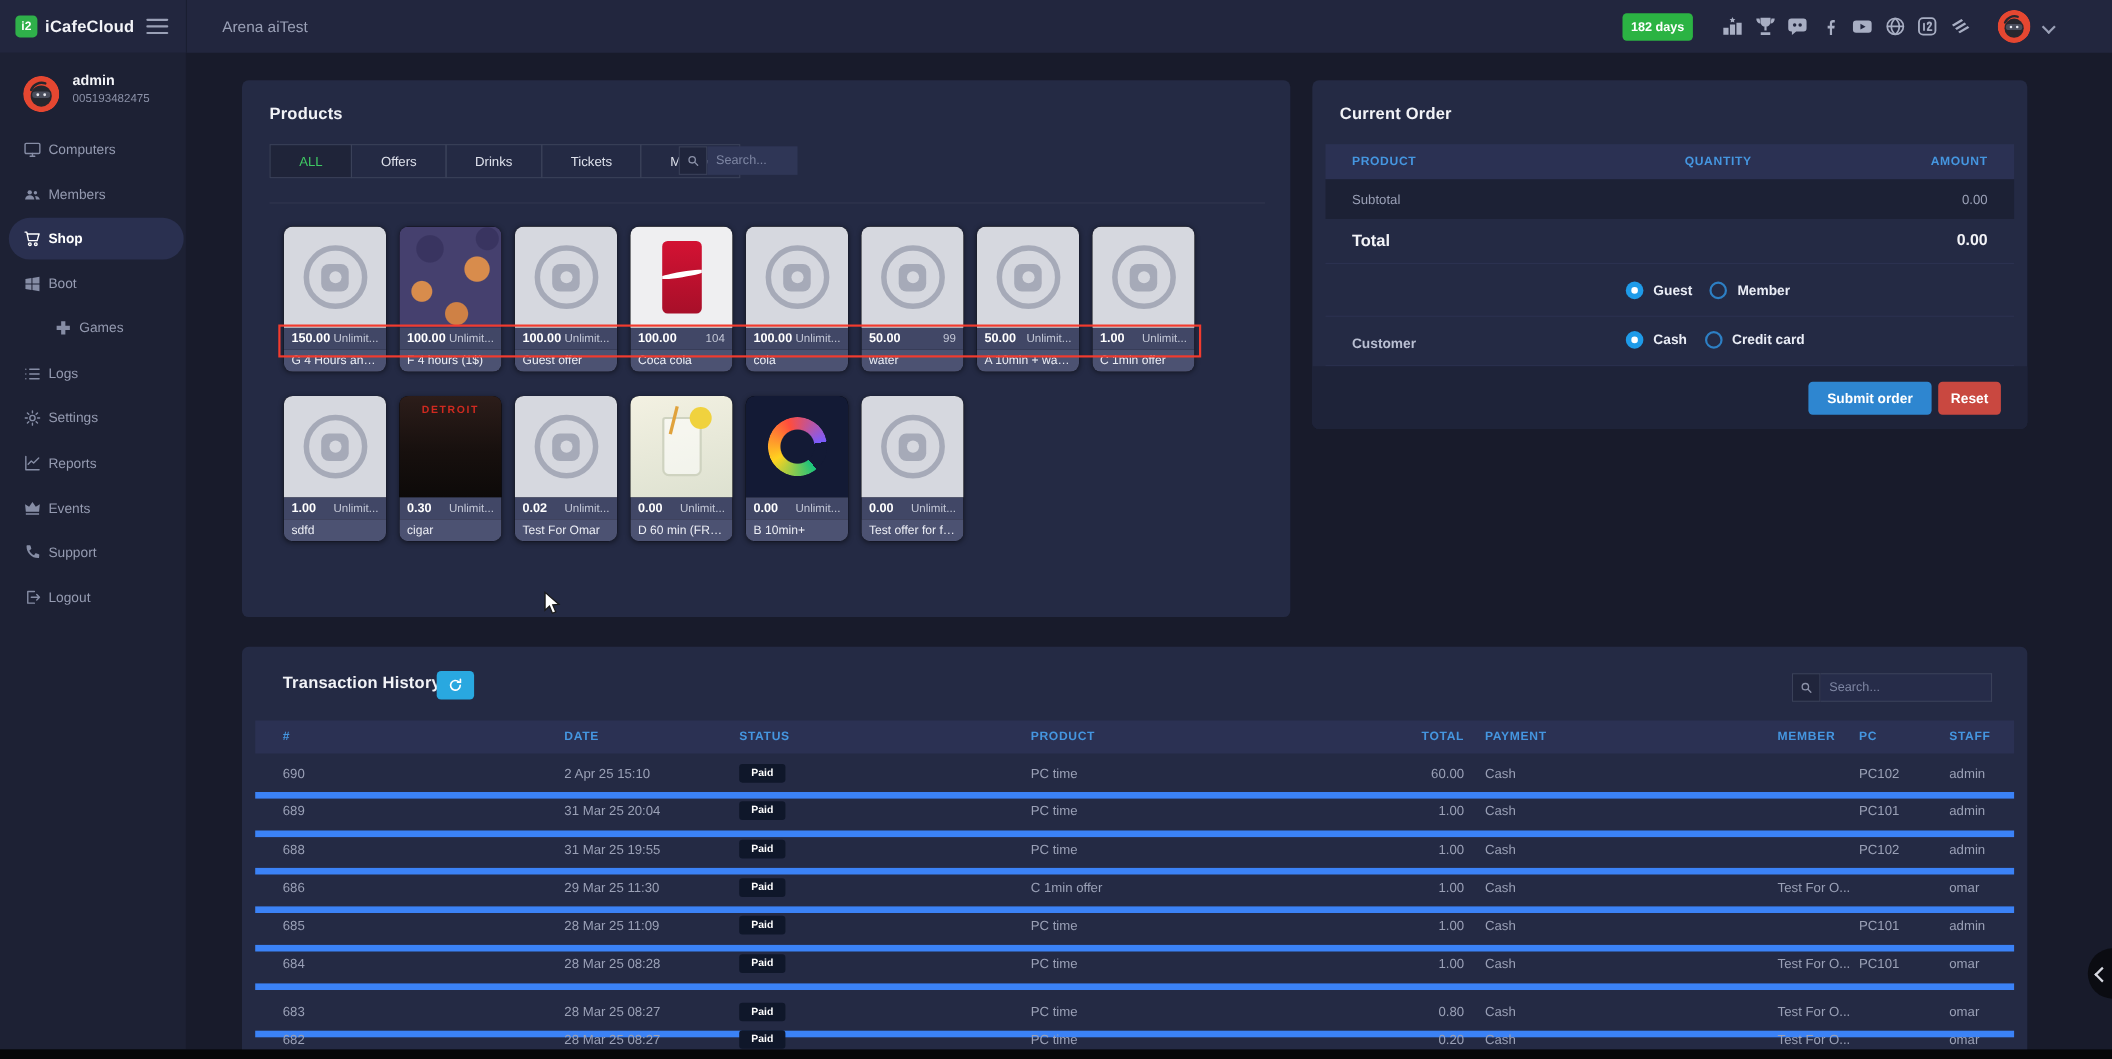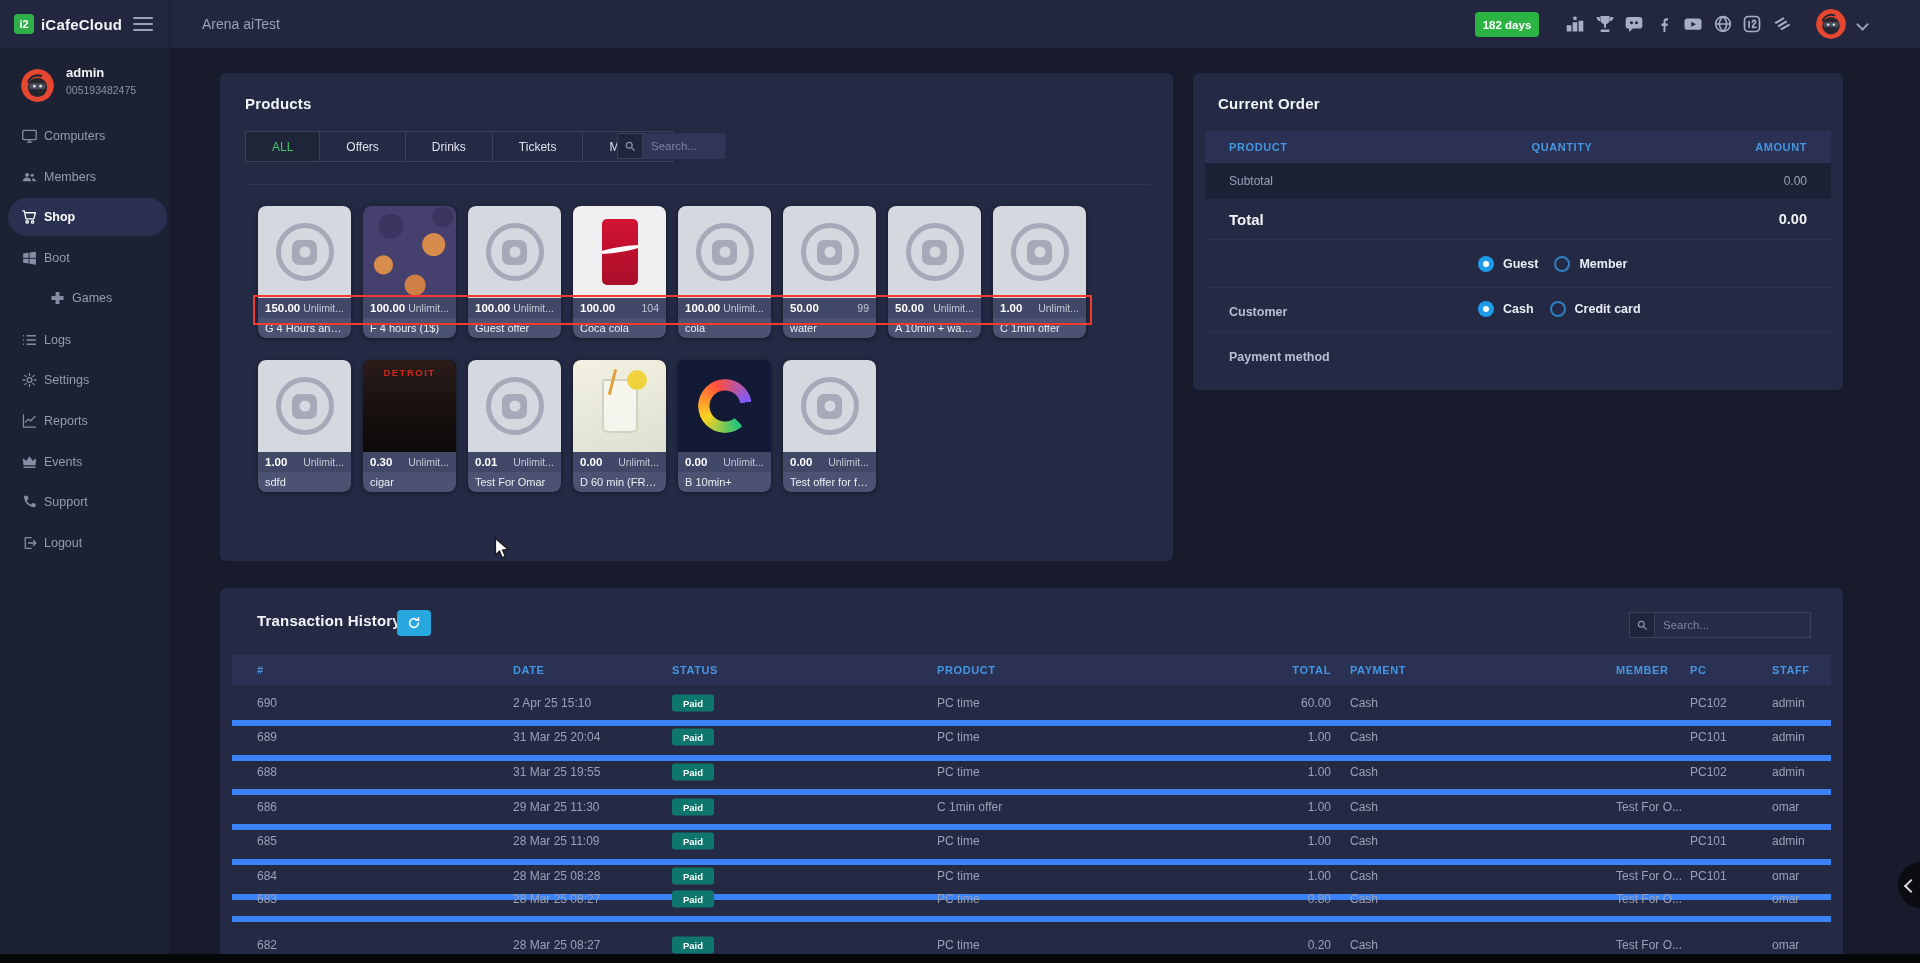--- a/index.html
+++ b/index.html
@@ -122,21 +122,21 @@
   .refresh-btn svg{width:14px;height:14px;}
   #transactions .search{left:1409px;top:24px;}
   #transactions .search input{width:156px;background:#262c49;border:1px solid #3a4159;border-left:none;}
   .tx-head{position:absolute;left:12px;top:67px;width:1599px;height:30px;background:#2b3153;}
   .tx-row{position:absolute;left:12px;width:1599px;height:35px;border-bottom:6px solid #3b82f6;}
   .tc{position:absolute;top:50%;transform:translateY(-50%);font-size:12px;color:#9aa0b6;white-space:nowrap;}
   .tx-head .tc{font-size:11px;font-weight:bold;color:#4596e0;letter-spacing:.6px;}
   .c-id{left:25px;} .c-date{left:281px;} .c-status{left:440px;} .c-product{left:705px;}
   .c-total{left:1000px;width:99px;text-align:right;} .c-payment{left:1118px;}
   .c-member{left:1384px;} .c-pc{left:1458px;} .c-staff{left:1540px;}
-  .badge-paid{display:inline-block;width:42px;height:17px;line-height:17px;background:#0f766e;border-radius:3px;color:#fff;font-size:9.5px;font-weight:bold;text-align:center;}
+  .badge-paid{display:inline-block;width:42px;height:17px;line-height:17px;background:#0f172a;border-radius:3px;color:#fff;font-size:9.5px;font-weight:bold;text-align:center;}
   
   .bottom-bar{position:absolute;left:0;top:954px;width:1920px;height:9px;background:#060709;z-index:40;}
   .notch{position:absolute;left:1898px;top:862px;width:46px;height:46px;border-radius:50%;background:#0b0c12;z-index:45;cursor:pointer;}
   .notch i{position:absolute;left:8px;top:19px;width:8px;height:8px;border-left:2px solid #d8dae2;border-bottom:2px solid #d8dae2;transform:rotate(45deg);}
   .cursor{position:absolute;left:494px;top:537px;z-index:80;pointer-events:none;}
 </style>
 </head>
 <body>
 
 <div class="topbar">
@@ -471,21 +471,21 @@
         </div>
         <div class="card-name">cigar</div>
       </div>
       <div class="card">
         <div class="card-img">
           <div class="cam-circle">
             <div class="cam-body"></div>
           </div>
         </div>
         <div class="card-price">
-          <span class="p-val">0.01</span>
+          <span class="p-val">0.02</span>
           <span class="p-stock">Unlimit...</span>
         </div>
         <div class="card-name">Test For Omar</div>
       </div>
       <div class="card">
         <div class="card-img img-lemonade">
           <div class="glass"></div>
         </div>
         <div class="card-price">
           <span class="p-val">0.00</span>
@@ -544,20 +544,24 @@
       </span>
   </div>
   <div class="o-row row-payment">
     <span class="o-label">Payment method</span>
     <span class="radio-group" id="payment-radios">
         <span class="radio sel"></span>
         <span class="r-label">Cash</span>
         <span class="radio unsel"></span>
         <span class="r-label">Credit card</span>
       </span>
+  </div>
+  <div class="o-footer">
+    <button class="btn btn-submit">Submit order</button>
+    <button class="btn btn-reset">Reset</button>
   </div>
 </div>
 
 <div class="panel" id="transactions">
   <div class="panel-title">Transaction History</div>
   <button class="refresh-btn">
     <svg viewBox="0 0 24 24" fill="none" stroke="#fff" stroke-width="2.6" stroke-linecap="round">
         <path d="M19.5 12a7.5 7.5 0 1 1-2.2-5.3"></path>
         <path d="M19.8 2.8v4.4h-4.4"></path>
       </svg>
@@ -642,21 +646,21 @@
         <span class="tc c-id">684</span>
         <span class="tc c-date">28 Mar 25 08:28</span>
         <span class="tc c-status"><span class="badge-paid">Paid</span></span>
         <span class="tc c-product">PC time</span>
         <span class="tc c-total">1.00</span>
         <span class="tc c-payment">Cash</span>
         <span class="tc c-member">Test For O...</span>
         <span class="tc c-pc">PC101</span>
         <span class="tc c-staff">omar</span>
       </div>
-      <div class="tx-row" style="top: 293px;">
+      <div class="tx-row" style="top: 314px;">
         <span class="tc c-id">683</span>
         <span class="tc c-date">28 Mar 25 08:27</span>
         <span class="tc c-status"><span class="badge-paid">Paid</span></span>
         <span class="tc c-product">PC time</span>
         <span class="tc c-total">0.80</span>
         <span class="tc c-payment">Cash</span>
         <span class="tc c-member">Test For O...</span>
         <span class="tc c-pc"></span>
         <span class="tc c-staff">omar</span>
       </div>

